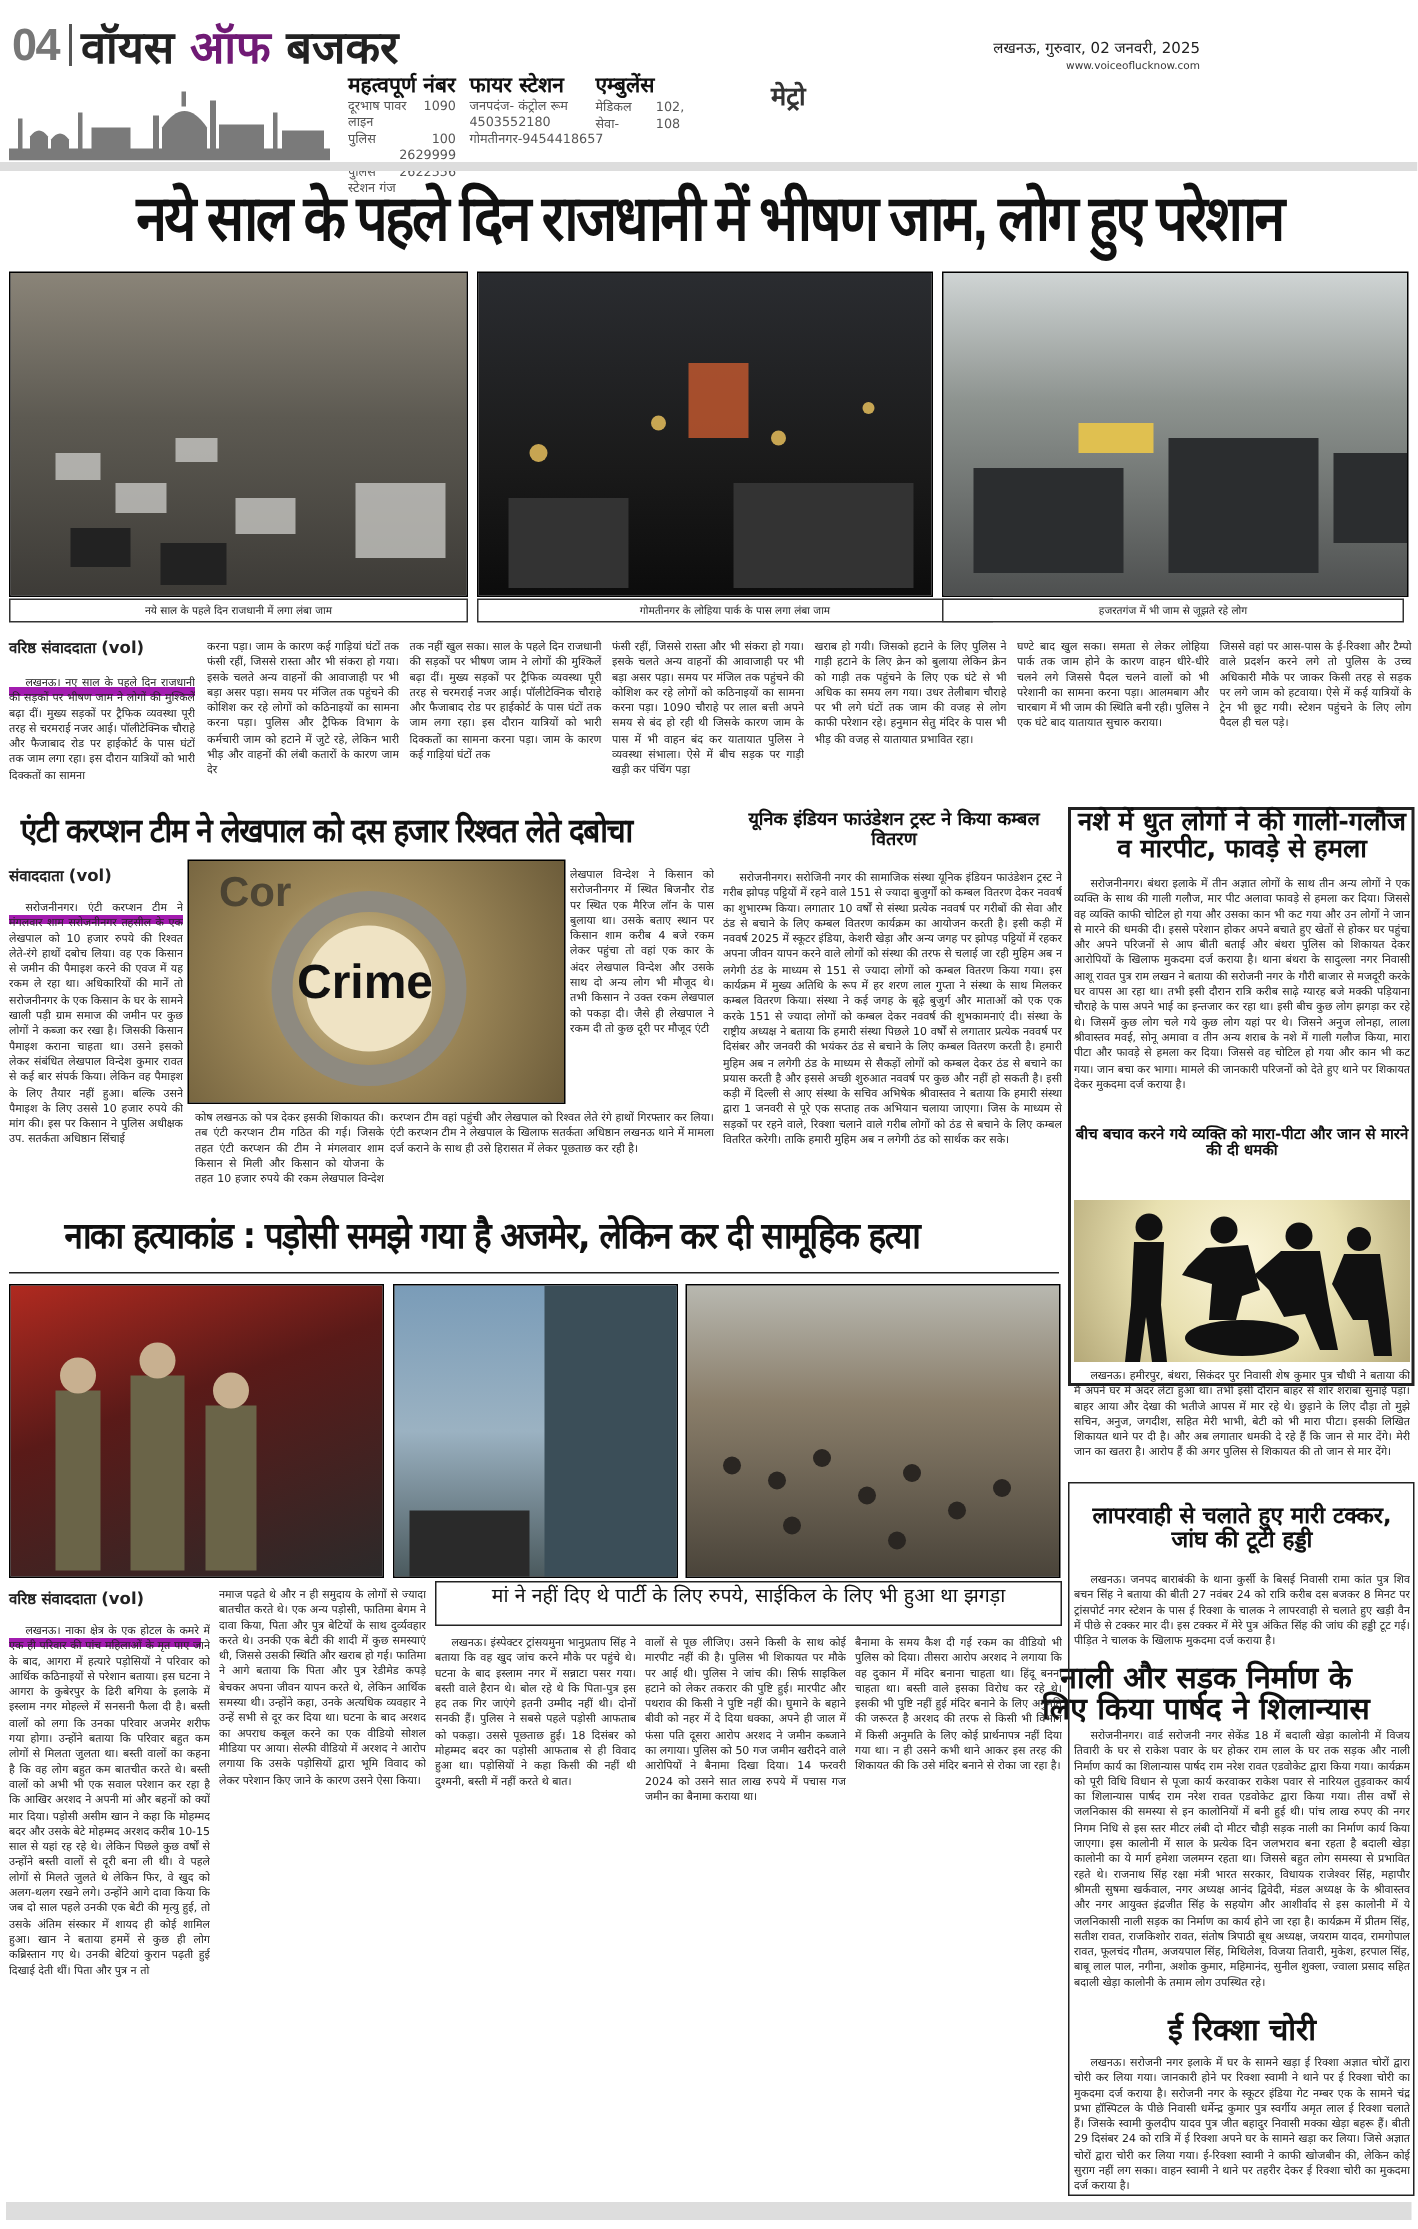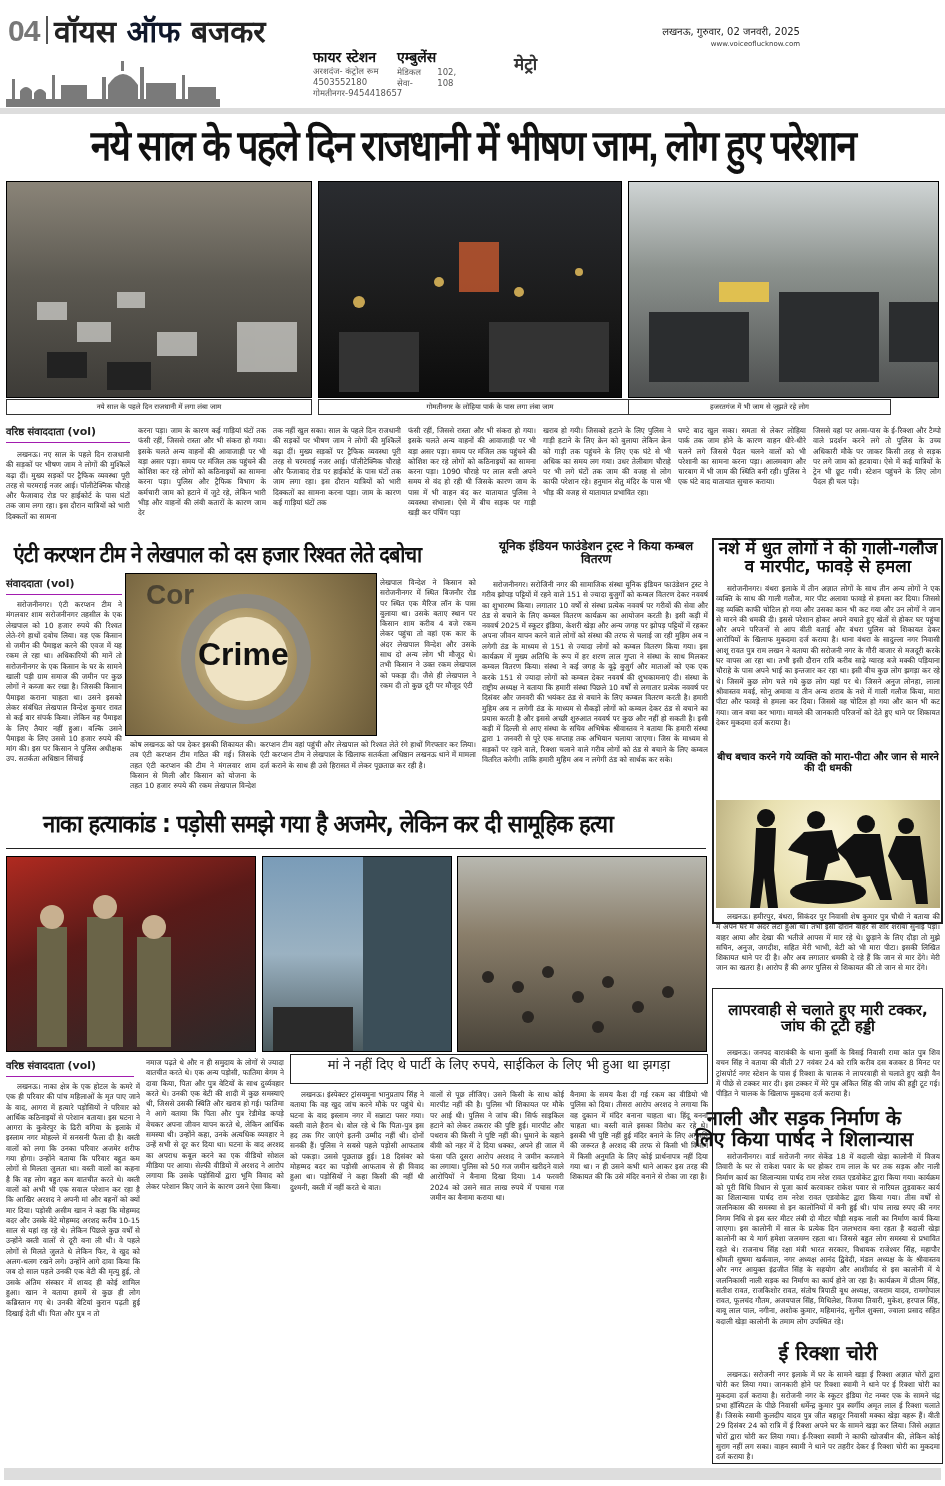--- a/index.html
+++ b/index.html
@@ -2,33 +2,33 @@
 <html><head>
 <meta charset="utf-8">
 <style>
 *{box-sizing:border-box;margin:0;padding:0}
 body{width:945px;height:1486px;background:#fff;font-family:"DejaVu Sans","Liberation Sans",sans-serif;color:#111;overflow:hidden;position:relative}
 .abs{position:absolute}
 .masthead{left:0;top:0;width:822px;height:112px;background:#fff}
 .pg{left:8px;top:14px;font:bold 30px "Liberation Sans",sans-serif;color:#777;letter-spacing:-1px}
 .pgbar{left:46px;top:16px;width:2px;height:28px;background:#555}
 .brand{left:54px;top:10px;font:bold 30px "DejaVu Serif",serif;color:#222}
-.brand .mid{color:#0f172a}
+.brand .mid{color:#701a75}
 .skyline{left:6px;top:55px;width:214px;height:52px}
 .info{font-size:10px;color:#333;line-height:11px}
 .info h4{font-size:14px;font-weight:bold;margin-bottom:3px;color:#111}
 .info .row{display:flex;justify-content:space-between;font-size:8.5px;color:#555}
 .metro{left:514px;top:52px;font:bold 17px "DejaVu Serif",serif;color:#333}
 .dateline{right:22px;top:24px;font-size:10px;color:#222}
 .web{right:22px;top:40px;font-size:7px;color:#333}
 .headline1{left:8px;top:118px;width:930px;text-align:center;font:bold 42px "Liberation Sans",sans-serif;letter-spacing:-2px;color:#111;line-height:56px;transform:scaleX(.88);transform-origin:center}
 .photo{background:#333;overflow:hidden;border:1px solid #000}
 .caption{font-size:7px;color:#222;text-align:center;border:1px solid #333;background:#fff;line-height:14px}
 .col{font-size:7.3px;line-height:10.3px;color:#222;text-align:justify;overflow:hidden}
-.byline{font-size:10px;font-weight:bold;color:#222;border-bottom:1px solid #a21caf;padding-bottom:4px}
+.byline{font-size:10px;font-weight:bold;color:#222;border-bottom:6px solid #a21caf;padding-bottom:20px}
 .byline b{font-size:11px}
 .h2{font-weight:bold;color:#111;text-align:center;line-height:1.05}
 .box{border:2px solid #222}
 .sep{background:#ddd}
 .sil{fill:#111}
 </style>
 </head>
 <body>
 
 <div class="abs masthead">
@@ -50,24 +50,43 @@
       <rect x="96" y="22" width="4" height="24"></rect>
       <path d="M102 46 L102 30 Q117 8 132 30 L132 46Z"></path>
       <rect x="115" y="6" width="3" height="10"></rect>
       <rect x="134" y="12" width="4" height="34"></rect>
       <rect x="140" y="28" width="30" height="18"></rect>
       <rect x="176" y="20" width="3" height="26"></rect>
       <rect x="182" y="32" width="28" height="14"></rect>
     </g>
   </svg>
 
+  <div class="abs info" style="left:232px;top:52px;width:72px">
+    <h4>महत्वपूर्ण नंबर</h4>
+    <div class="row">
+        <span>दूरभाष पावर लाइन</span>
+        <span>1090</span>
+      </div>
+    <div class="row">
+        <span>पुलिस</span>
+        <span>100</span>
+      </div>
+    <div class="row">
+        <span></span>
+        <span>2629999</span>
+      </div>
+    <div class="row">
+        <span>पुलिस स्टेशन गंज</span>
+        <span>2622556</span>
+      </div>
+  </div>
   <div class="abs info" style="left:313px;top:52px;width:80px">
     <h4>फायर स्टेशन</h4>
     <div class="row">
-        <span>अरशदंज- कंट्रोल रूम</span>
+        <span>जनपदंज- कंट्रोल रूम</span>
       </div>
     <div class="row">
         <span>4503552180</span>
       </div>
     <div class="row">
         <span>गोमतीनगर-9454418657</span>
       </div>
   </div>
   <div class="abs info" style="left:397px;top:52px;width:76px">
     <h4>एम्बुलेंस</h4>
@@ -123,21 +142,21 @@
         <rect x="150" y="110" width="100" height="90"></rect>
         <rect x="260" y="120" width="50" height="60"></rect>
       </g>
     <g fill="#e0c050">
         <rect x="90" y="100" width="50" height="20"></rect>
       </g>
   </svg>
 </div>
 <div class="abs caption" style="left:6px;top:399px;width:306px">नये साल के पहले दिन राजधानी में लगा लंबा जाम</div>
 <div class="abs caption" style="left:318px;top:399px;width:344px">गोमतीनगर के लोहिया पार्क के पास लगा लंबा जाम</div>
-<div class="abs caption" style="left:628px;top:399px;width:263px">हजरतगंज में भी जाम से जूझते रहे लोग</div>
+<div class="abs caption" style="left:628px;top:399px;width:308px">हजरतगंज में भी जाम से जूझते रहे लोग</div>
 
 <div class="abs byline" style="left:6px;top:424px;width:124px"><span>वरिष्ठ संवाददाता</span> <b>(vol)</b></div>
 <div class="abs col" style="left:6px;top:450px;width:124px;height:92px;text-indent:1.5em">लखनऊ। नए साल के पहले दिन राजधानी की सड़कों पर भीषण जाम ने लोगों की मुश्किलें बढ़ा दीं। मुख्य सड़कों पर ट्रैफिक व्यवस्था पूरी तरह से चरमराई नजर आई। पॉलीटेक्निक चौराहे और फैजाबाद रोड पर हाईकोर्ट के पास घंटों तक जाम लगा रहा। इस दौरान यात्रियों को भारी दिक्कतों का सामना</div>
 <div class="abs col" style="left:138px;top:426px;width:128px;height:116px">करना पड़ा। जाम के कारण कई गाड़ियां घंटों तक फंसी रहीं, जिससे रास्ता और भी संकरा हो गया। इसके चलते अन्य वाहनों की आवाजाही पर भी बड़ा असर पड़ा। समय पर मंजिल तक पहुंचने की कोशिश कर रहे लोगों को कठिनाइयों का सामना करना पड़ा। पुलिस और ट्रैफिक विभाग के कर्मचारी जाम को हटाने में जुटे रहे, लेकिन भारी भीड़ और वाहनों की लंबी कतारों के कारण जाम देर</div>
 <div class="abs col" style="left:273px;top:426px;width:128px;height:116px">तक नहीं खुल सका। साल के पहले दिन राजधानी की सड़कों पर भीषण जाम ने लोगों की मुश्किलें बढ़ा दीं। मुख्य सड़कों पर ट्रैफिक व्यवस्था पूरी तरह से चरमराई नजर आई। पॉलीटेक्निक चौराहे और फैजाबाद रोड पर हाईकोर्ट के पास घंटों तक जाम लगा रहा। इस दौरान यात्रियों को भारी दिक्कतों का सामना करना पड़ा। जाम के कारण कई गाड़ियां घंटों तक</div>
 <div class="abs col" style="left:408px;top:426px;width:128px;height:116px">फंसी रहीं, जिससे रास्ता और भी संकरा हो गया। इसके चलते अन्य वाहनों की आवाजाही पर भी बड़ा असर पड़ा। समय पर मंजिल तक पहुंचने की कोशिश कर रहे लोगों को कठिनाइयों का सामना करना पड़ा। 1090 चौराहे पर लाल बत्ती अपने समय से बंद हो रही थी जिसके कारण जाम के पास में भी वाहन बंद कर यातायात पुलिस ने व्यवस्था संभाला। ऐसे में बीच सड़क पर गाड़ी खड़ी कर पंचिंग पड़ा</div>
 <div class="abs col" style="left:543px;top:426px;width:128px;height:116px">खराब हो गयी। जिसको हटाने के लिए पुलिस ने गाड़ी हटाने के लिए क्रेन को बुलाया लेकिन क्रेन को गाड़ी तक पहुंचने के लिए एक घंटे से भी अधिक का समय लग गया। उधर तेलीबाग चौराहे पर भी लगे घंटों तक जाम की वजह से लोग काफी परेशान रहे। हनुमान सेतु मंदिर के पास भी भीड़ की वजह से यातायात प्रभावित रहा।</div>
 <div class="abs col" style="left:678px;top:426px;width:128px;height:116px">घण्टे बाद खुल सका। समता से लेकर लोहिया पार्क तक जाम होने के कारण वाहन धीरे-धीरे चलने लगे जिससे पैदल चलने वालों को भी परेशानी का सामना करना पड़ा। आलमबाग और चारबाग में भी जाम की स्थिति बनी रही। पुलिस ने एक घंटे बाद यातायात सुचारु कराया।</div>
 <div class="abs col" style="left:813px;top:426px;width:128px;height:116px">जिससे वहां पर आस-पास के ई-रिक्शा और टैम्पो वाले प्रदर्शन करने लगे तो पुलिस के उच्च अधिकारी मौके पर जाकर किसी तरह से सड़क पर लगे जाम को हटवाया। ऐसे में कई यात्रियों के ट्रेन भी छूट गयी। स्टेशन पहुंचने के लिए लोग पैदल ही चल पड़े।</div>
 

